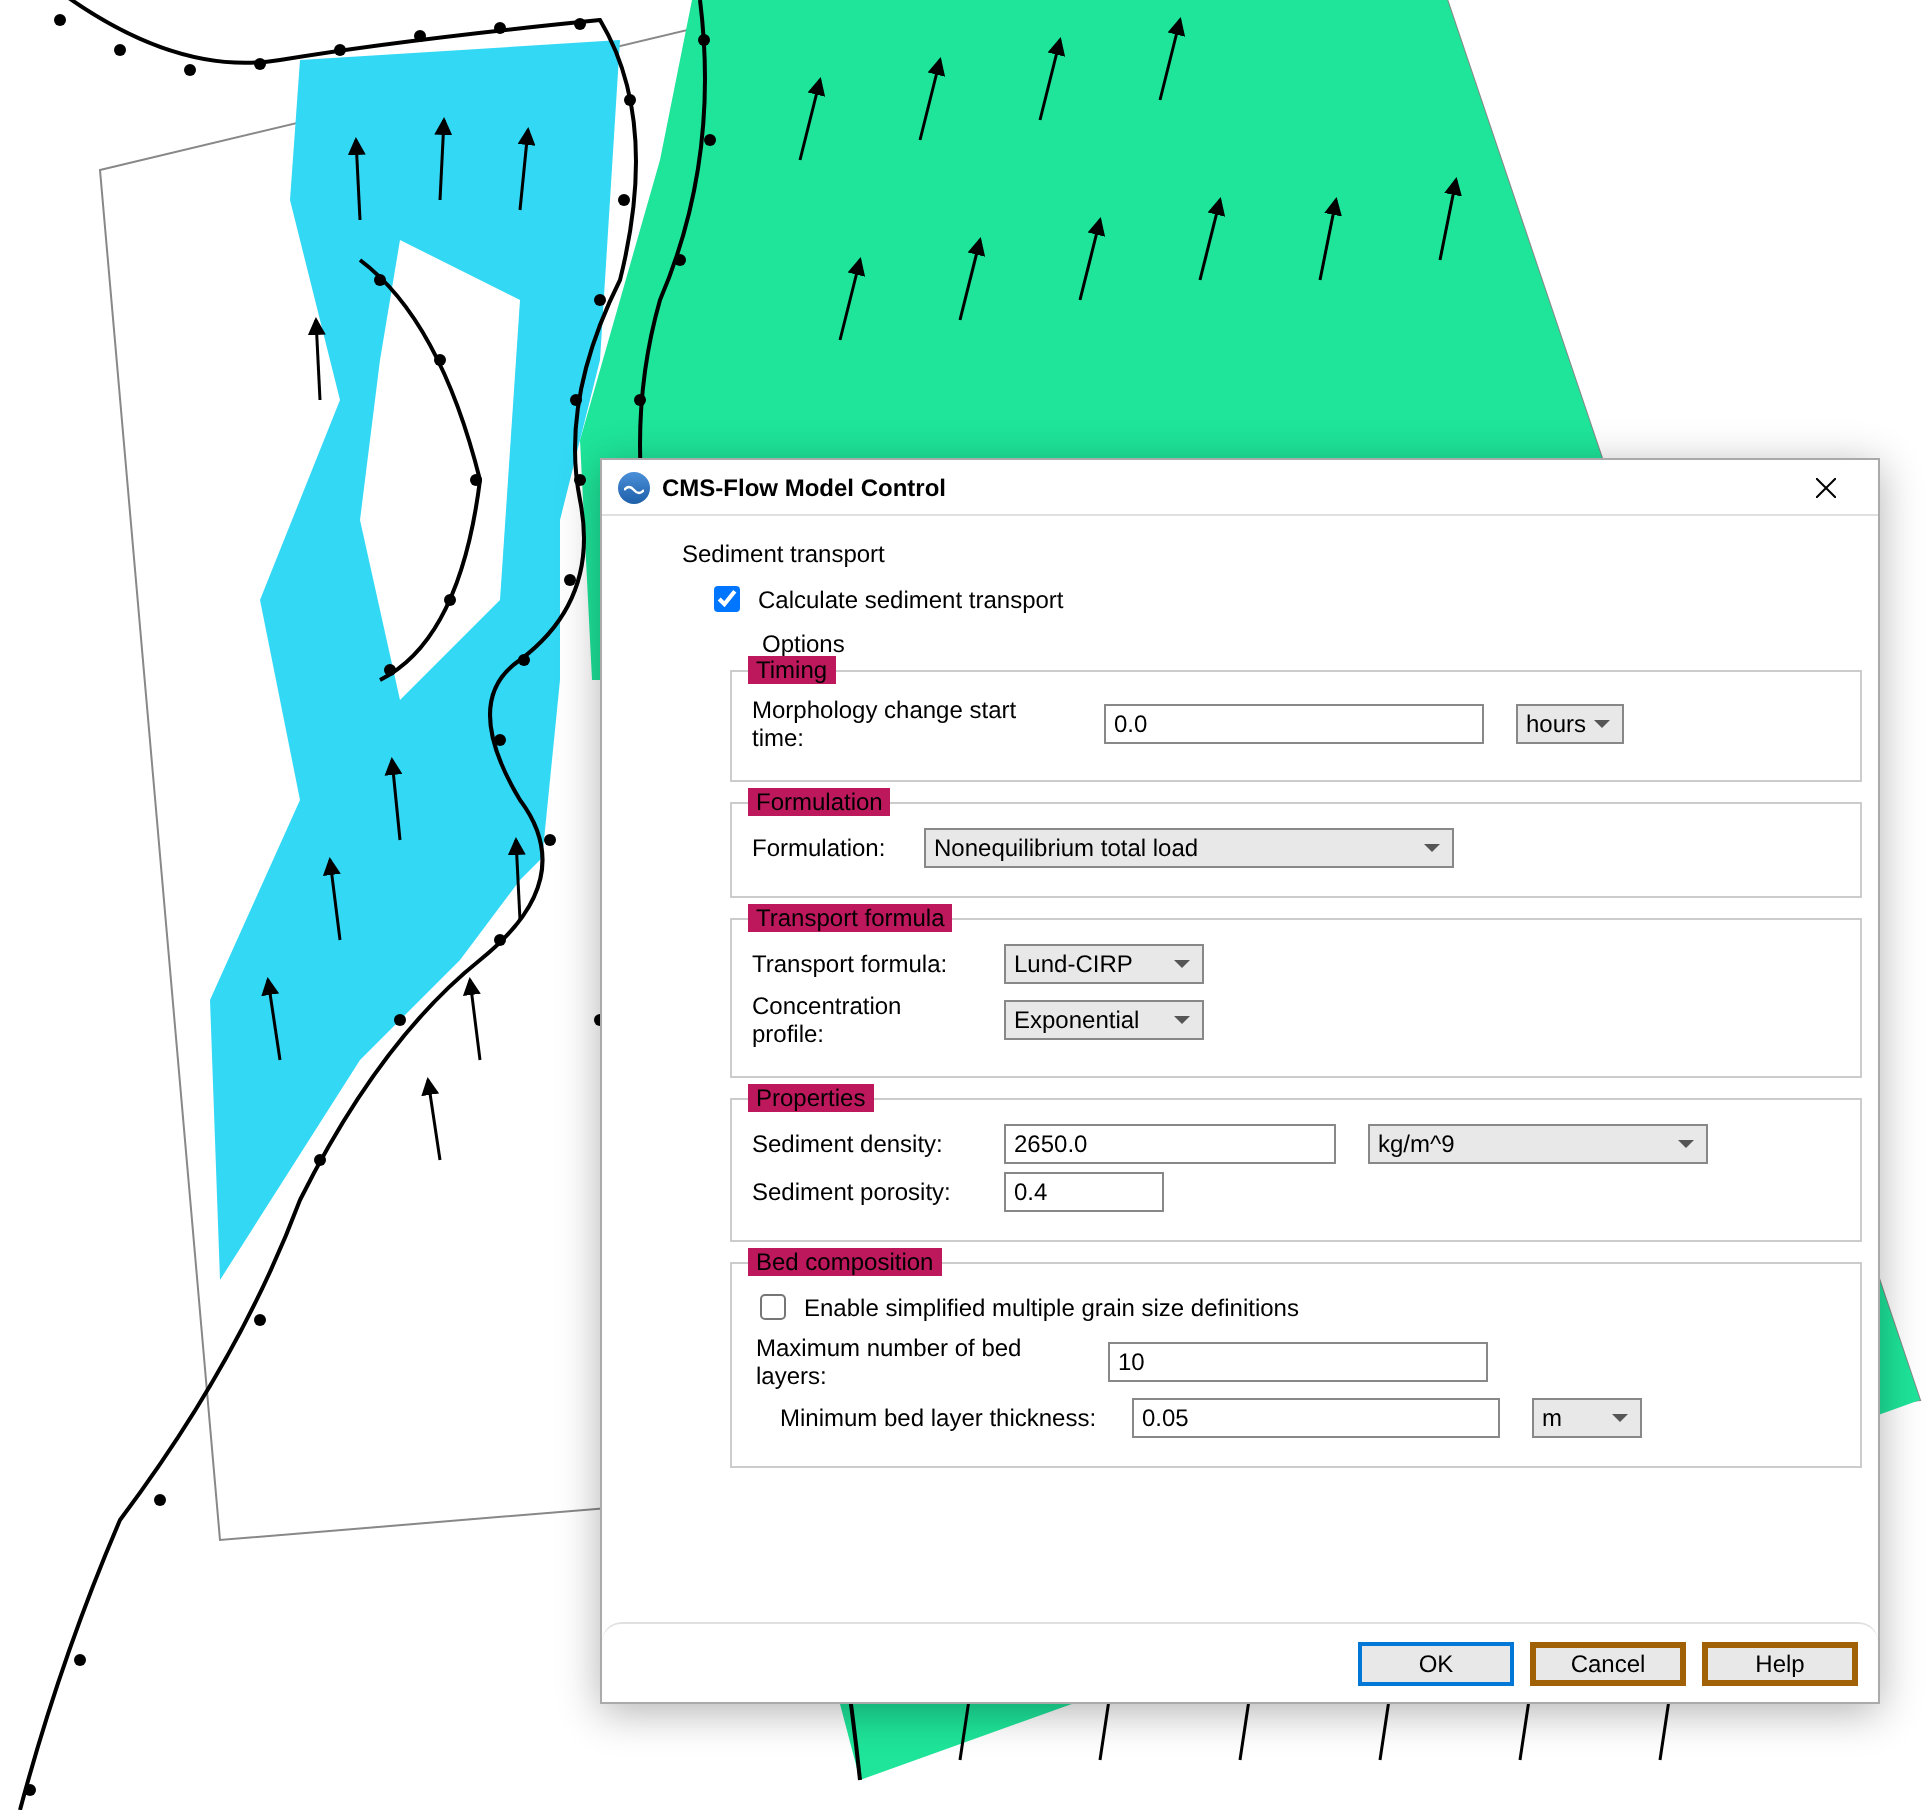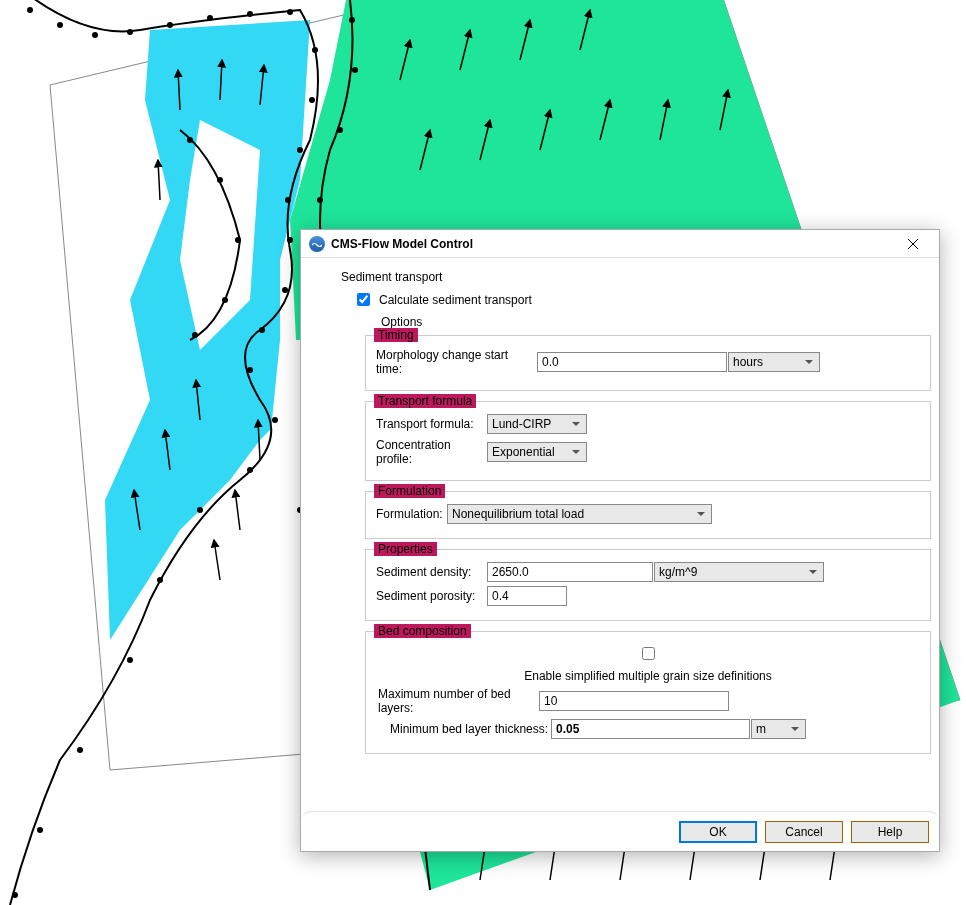--- a/index.html
+++ b/index.html
@@ -77,21 +77,21 @@
   }
   .content {
     flex:1;
     overflow-y: scroll;
     overflow-x: auto;
     padding: 8px 8px 8px 40px;
     position:relative;
   }
   .section-title { margin: 4px 0 6px 0; }
   .checkbox-row { display:flex; align-items:center; gap:6px; margin:4px 0 4px 12px;}
-  .checkbox-row-nested { margin-left: 16px; flex-direction: column; }
+  .checkbox-row-nested { margin-left: 16px; }
   input[type="checkbox"] {
     width:13px; height:13px;
   }
   .group { margin-left: 24px; margin-top:4px; }
   .group-title { margin: 6px 0 4px 16px; }
   .fieldset {
     border: 1px solid #ccc;
     padding: 8px 10px 10px 10px;
     margin: 6px 0 10px 0;
     position:relative;
@@ -99,21 +99,21 @@
   .fieldset-legend {
     position:absolute;
     top:-8px; left:8px;
     background:#be185d;
     padding:0 4px;
     font-size:12px;
   }
   .field-row {
     display:flex;
     align-items:center;
-    gap: 1px;
+    gap: 16px;
     margin: 4px 0;
   }
   .field-label { width: 160px; }
   .field-label-narrow { width: 110px; }
   input[type="text"] {
     border:1px solid #888;
     padding: 2px 4px;
     font-size:12px;
     font-family:inherit;
     height:20px;
@@ -148,21 +148,21 @@
     align-items:center;
     justify-content:flex-end;
     gap:8px;
     padding: 0 10px;
     background:#fff;
     border-radius:10px;
   }
   .btn {
     min-width: 78px;
     height: 22px;
-    border:1px solid #a16207;
+    border:3px solid #a16207;
     background:#e8e8e8;
     display:flex;
     align-items:center;
     justify-content:center;
     cursor:pointer;
     font-size:12px;
   }
   .btn.primary { border:2px solid #0078d7; }
   
   .content::-webkit-scrollbar { width:16px; height:16px; background:#f0f0f0;}
@@ -293,48 +293,48 @@
     </label>
 
     <div class="group">
       <div class="group-title">Options</div>
 
       <div class="fieldset">
         <div class="fieldset-legend">Timing</div>
         <div class="field-row">
           <span class="field-label">Morphology change start time:</span>
           <input type="text" style="width: 190px;" value="0.0">
-          <div class="combo" style="width:92px">
+          <div class="combo" style="width:54px">
             <span>hours</span>
+          </div>
+        </div>
+      </div>
+
+      <div class="fieldset">
+        <div class="fieldset-legend">Formulation</div>
+        <div class="field-row">
+          <span style="width:70px">Formulation:</span>
+          <div class="combo" style="width:265px">
+            <span>Nonequilibrium total load</span>
           </div>
         </div>
       </div>
 
       <div class="fieldset">
         <div class="fieldset-legend">Transport formula</div>
         <div class="field-row">
           <span class="field-label-narrow">Transport formula:</span>
           <div class="combo" style="width:100px">
             <span>Lund-CIRP</span>
           </div>
         </div>
         <div class="field-row">
           <span class="field-label-narrow">Concentration profile:</span>
           <div class="combo" style="width:100px">
             <span>Exponential</span>
-          </div>
-        </div>
-      </div>
-
-      <div class="fieldset">
-        <div class="fieldset-legend">Formulation</div>
-        <div class="field-row">
-          <span style="width:70px">Formulation:</span>
-          <div class="combo" style="width:265px">
-            <span>Nonequilibrium total load</span>
           </div>
         </div>
       </div>
 
       <div class="fieldset">
         <div class="fieldset-legend">Properties</div>
         <div class="field-row">
           <span class="field-label-narrow">Sediment density:</span>
           <input type="text" style="width: 166px;" value="2650.0">
           <div class="combo" style="width:170px">
@@ -352,21 +352,21 @@
         <label class="checkbox-row checkbox-row-nested" style="margin-left:0">
           <input type="checkbox" style="">
           <span>Enable simplified multiple grain size definitions</span>
         </label>
         <div class="field-row" style="margin-left:2px">
           <span style="width:160px">Maximum number of bed layers:</span>
           <input type="text" style="width: 190px;" value="10">
         </div>
         <div class="field-row" style="margin-left:14px">
           <span style="width:160px">Minimum bed layer thickness:</span>
-          <input type="text" style="width: 199px; font-weight: bold;" value="0.05">
+          <input type="text" style="width: 184px;" value="0.05">
           <div class="combo" style="width:55px">
             <span>m</span>
           </div>
         </div>
       </div>
 
     </div>
     <div class="hscroll-spacer"></div>
   </div>
 

